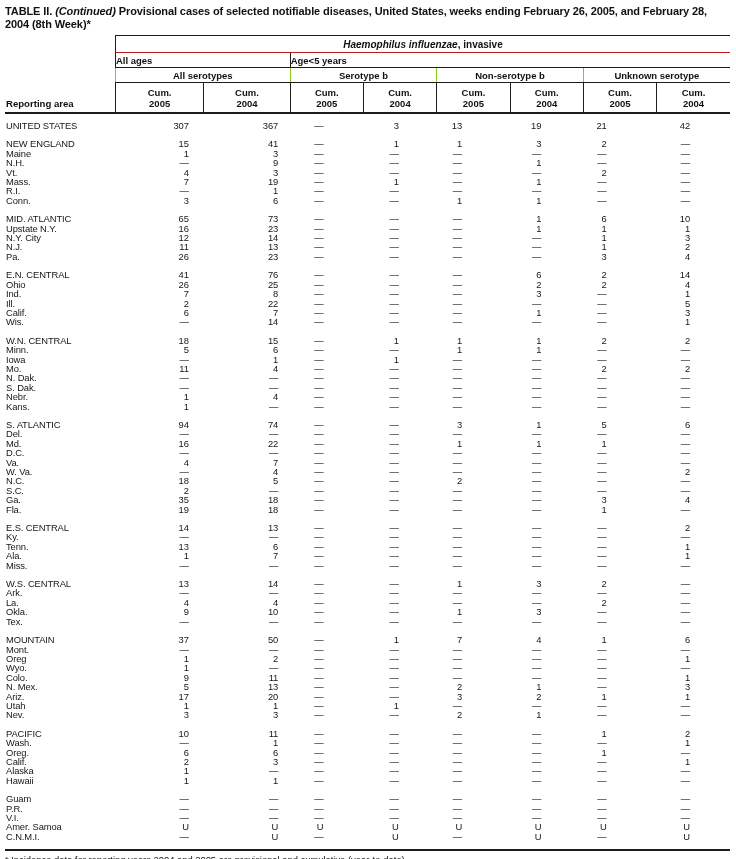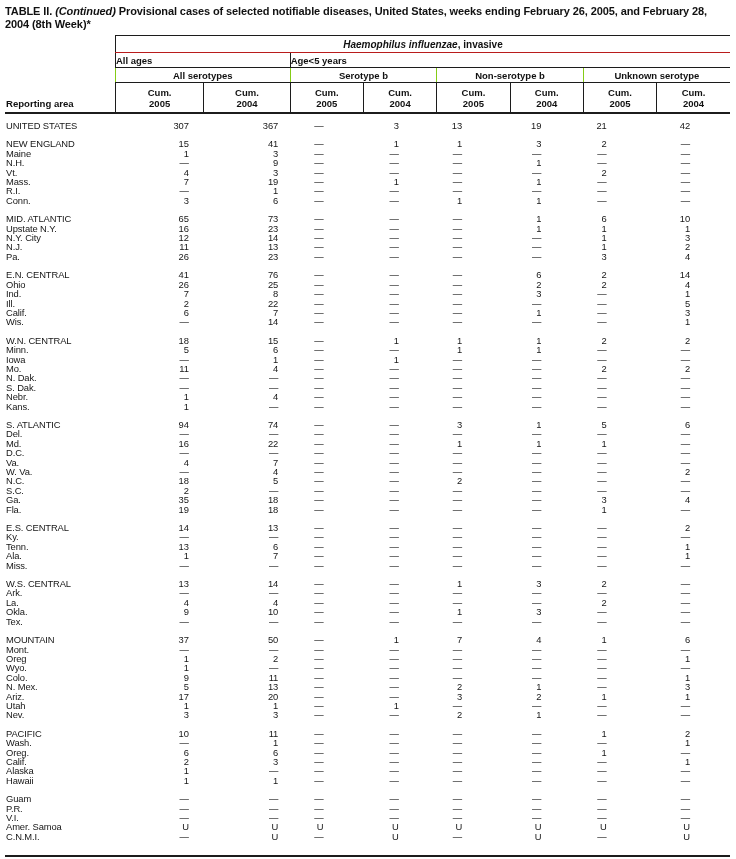--- a/index.html
+++ b/index.html
@@ -59,21 +59,21 @@
   tbody td:nth-child(3) { padding-right:12px; }
   tbody td:nth-child(4) { padding-right:40px; }
   tbody td:nth-child(5) { padding-right:38px; }
   tbody td:nth-child(6) { padding-right:48px; }
   tbody td:nth-child(7) { padding-right:42px; }
   tbody td:nth-child(8) { padding-right:50px; }
   tbody td:nth-child(9) { padding-right:40px; }
 
   tbody tr:first-child td { padding-top:7px; }
   tbody tr.gs td { padding-top:9px; }
-  tbody tr.last td { border-bottom:2px solid #1c1c1c; padding-bottom:14px; }
+  tbody tr.last td { border-bottom:2px solid #1c1c1c; padding-bottom:8px; }
 
   .footnotes { margin-top:3px; font-size:9.4px; line-height:11.5px; color:#111; }
   .legend span { display:inline-block; }
   .legend .l0 { margin-right:25px; }
   .legend .l1 { margin-right:26px; }
   .legend .l2 { margin-right:48px; }
 </style>
 </head>
 <body>
 

